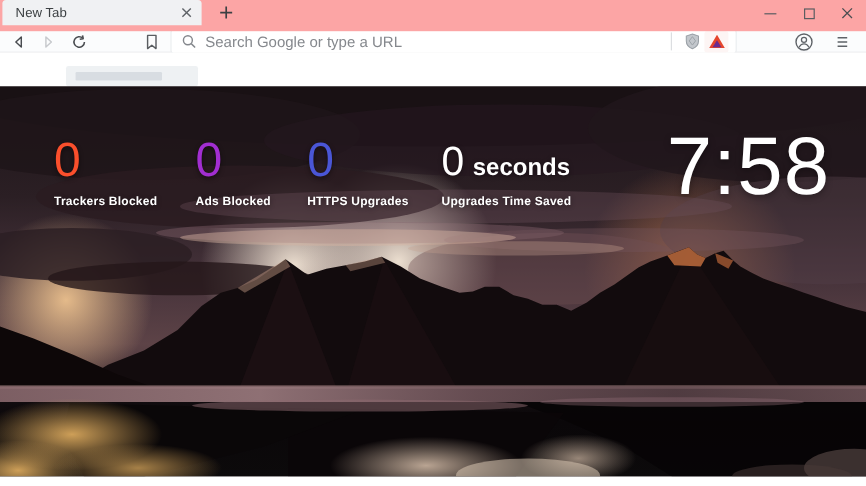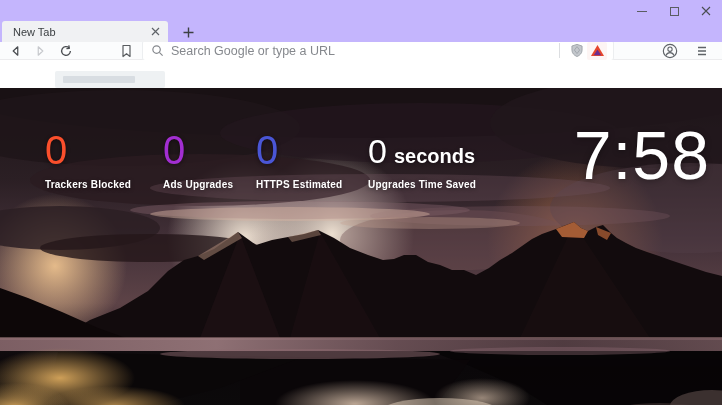--- a/index.html
+++ b/index.html
@@ -1,21 +1,21 @@
 <!DOCTYPE html>
 <html><head>
 <meta charset="utf-8">
 <style>
   * { margin:0; padding:0; box-sizing:border-box; }
   html,body { width:722px; height:405px; overflow:hidden; }
   body { font-family:"Liberation Sans", sans-serif; background:#fff; }
   .browser { position:relative; width:722px; height:405px; }
 
   
-  .tabbar { position:relative; height:42px; background:#c4b5fd; display:flex; align-items:flex-end; }
+  .tabbar { position:relative; height:26px; background:#fca5a5; display:flex; align-items:flex-start; }
   .tab { display:flex; align-items:center; justify-content:space-between;
          width:166px; height:21px; margin-left:2px; padding:0 6px 0 11px;
          background:#f0f1f3; border-radius:3px 3px 0 0; }
   .tab-title { font-size:11px; color:#3c4043; white-space:nowrap; }
   .tab-close { display:flex; align-items:center; justify-content:center; width:14px; height:14px; border-radius:50%; cursor:pointer; }
   .newtab-btn { display:flex; align-items:center; justify-content:center; width:24px; height:20px; margin-left:8px; cursor:pointer; }
   .win-controls { position:absolute; top:0; right:0; height:22px; display:flex; }
   .win-btn { width:32px; height:22px; display:flex; align-items:center; justify-content:center; cursor:pointer; }
   .glyph-min { width:10px; height:0; border-top:1.2px solid #5a5d61; }
   .glyph-max { width:9px; height:9px; border:1.2px solid #5a5d61; }
@@ -50,21 +50,21 @@
 
   
   .stat { position:absolute; top:44px; text-shadow:0 1px 4px rgba(0,0,0,.45); }
   .stat-value { font-size:40px; line-height:36px; font-weight:400; letter-spacing:.5px; }
   .stat-label { margin-top:10px; font-size:10px; line-height:13px; font-weight:700; color:#fff; letter-spacing:.2px; }
   .stat.s0 { left:45px; } .stat.s1 { left:163px; } .stat.s2 { left:256px; }
   .stat.s3 { left:368px; top:46px; }
   .ts-row { display:flex; align-items:baseline; gap:7px; color:#fff; }
   .ts-value { font-size:34px; line-height:34px; font-weight:400; }
   .ts-unit { font-size:20px; font-weight:700; }
-  .clock { position:absolute; top:30px; right:12px; color:#fff; font-size:68px; line-height:74px;
+  .clock { position:absolute; top:30px; right:30px; color:#fff; font-size:68px; line-height:74px;
            font-weight:300; letter-spacing:1px; text-shadow:0 1px 6px rgba(0,0,0,.35); }
 </style>
 </head>
 <body>
 
 <div class="browser">
 
   <div class="tabbar">
     <div class="tab">
       <span class="tab-title">New Tab</span>
@@ -263,25 +263,25 @@
         <ellipse cx="712" cy="318" rx="42" ry="16" fill="#705c57" opacity=".5"></ellipse>
         <ellipse cx="660" cy="325" rx="50" ry="10" fill="#4a3a38" opacity=".5"></ellipse>
       </svg>
 
       <div class="stat s0">
         <div class="stat-value" style="color: rgb(250, 79, 44);">0</div>
         <div class="stat-label">Trackers Blocked</div>
       </div>
       <div class="stat s1">
         <div class="stat-value" style="color: rgb(162, 46, 209);">0</div>
-        <div class="stat-label">Ads Upgrades</div>
+        <div class="stat-label">Ads Blocked</div>
       </div>
       <div class="stat s2">
         <div class="stat-value" style="color: rgb(74, 86, 214);">0</div>
-        <div class="stat-label">HTTPS Estimated</div>
+        <div class="stat-label">HTTPS Upgrades</div>
       </div>
       <div class="stat s3">
         <div class="ts-row">
           <span class="ts-value">0</span>
           <span class="ts-unit">seconds</span>
         </div>
         <div class="stat-label">Upgrades Time Saved</div>
       </div>
 
       <div class="clock">7:58</div>

